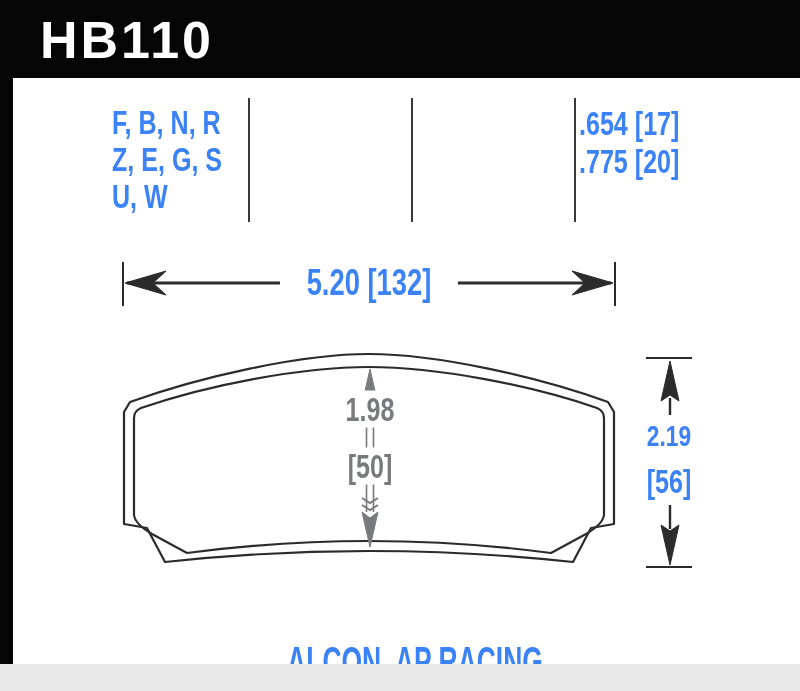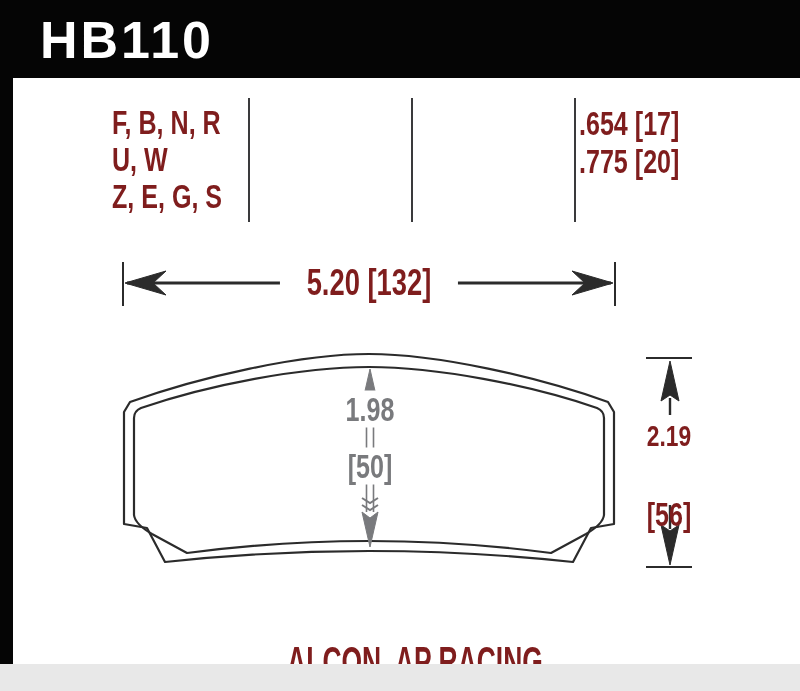--- a/index.html
+++ b/index.html
@@ -5,39 +5,39 @@
   html,body{margin:0;padding:0;background:#e8e8e8;}
   #page{
     position:relative;width:800px;height:664px;background:#ffffff;
     overflow:hidden;font-family:"Liberation Sans","DejaVu Sans",sans-serif;
     -webkit-font-smoothing:antialiased;
   }
   
   .top-bar{position:absolute;left:0;top:0;width:800px;height:78px;background:#050505;}
   .left-strip{position:absolute;left:0;top:0;width:13px;height:691px;background:#050505;}
 
-  .t{position:absolute;font-weight:bold;color:#7f1d1d;white-space:nowrap;line-height:1;}
+  .t{position:absolute;font-weight:bold;color:#3b82f6;white-space:nowrap;line-height:1;}
   .ctr{transform:translate(-50%,-50%);}
   .sx{display:inline-block;transform:scaleX(0.76);transform-origin:center;}
   .sxl{display:inline-block;transform:scaleX(0.76);transform-origin:left center;}
   .whitebg{background:#ffffff;padding:0 7px;}
   .gray{color:#797a7d;}
 
   .part-number{left:40px;top:14px;font-size:52px;color:#ffffff;letter-spacing:3px;}
 
   .codes{left:112px;top:106px;font-size:33px;}
   .codes div{height:37px;}
   .thickness{left:579px;top:107px;font-size:33px;text-align:right;}
   .thickness div{height:38px;}
 
   .width-label{left:369px;top:283px;font-size:36px;}
   .center-val{left:370px;top:409px;font-size:33px;}
   .center-brk{left:370px;top:466px;font-size:33px;}
   .height-val{left:669px;top:436px;font-size:30px;}
-  .height-brk{left:669px;top:481px;font-size:33px;margin-top:33px;}
+  .height-brk{left:669px;top:481px;font-size:33px;}
 
   .apps{left:415px;top:662px;font-size:42px;}
   .apps .sx{transform:scaleX(0.63);}
 
   svg.lines{position:absolute;left:0;top:0;}
 </style>
 </head>
 <body>
 
 <div id="page">
@@ -103,22 +103,22 @@
       <line x1="670" y1="398" x2="670" y2="415" stroke-width="2.4"></line>
       <line x1="670" y1="505" x2="670" y2="529" stroke-width="2.4"></line>
       <polygon points="670,565 661,525 670,531 679,525" stroke-width="1"></polygon>
     </g>
   </svg>
 
   <div class="t part-number">HB110</div>
 
   <div class="t codes">
     <div><span class="sxl">F, B, N, R</span></div>
+    <div><span class="sxl">Z, E, G, S</span></div>
     <div><span class="sxl">U, W</span></div>
-    <div><span class="sxl">Z, E, G, S</span></div>
   </div>
 
   <div class="t thickness">
     <div><span class="sxl">.654 [17]</span></div>
     <div><span class="sxl">.775 [20]</span></div>
   </div>
 
   <div class="t ctr width-label">
     <span class="whitebg"><span class="sx">5.20 [132]</span></span>
   </div>

